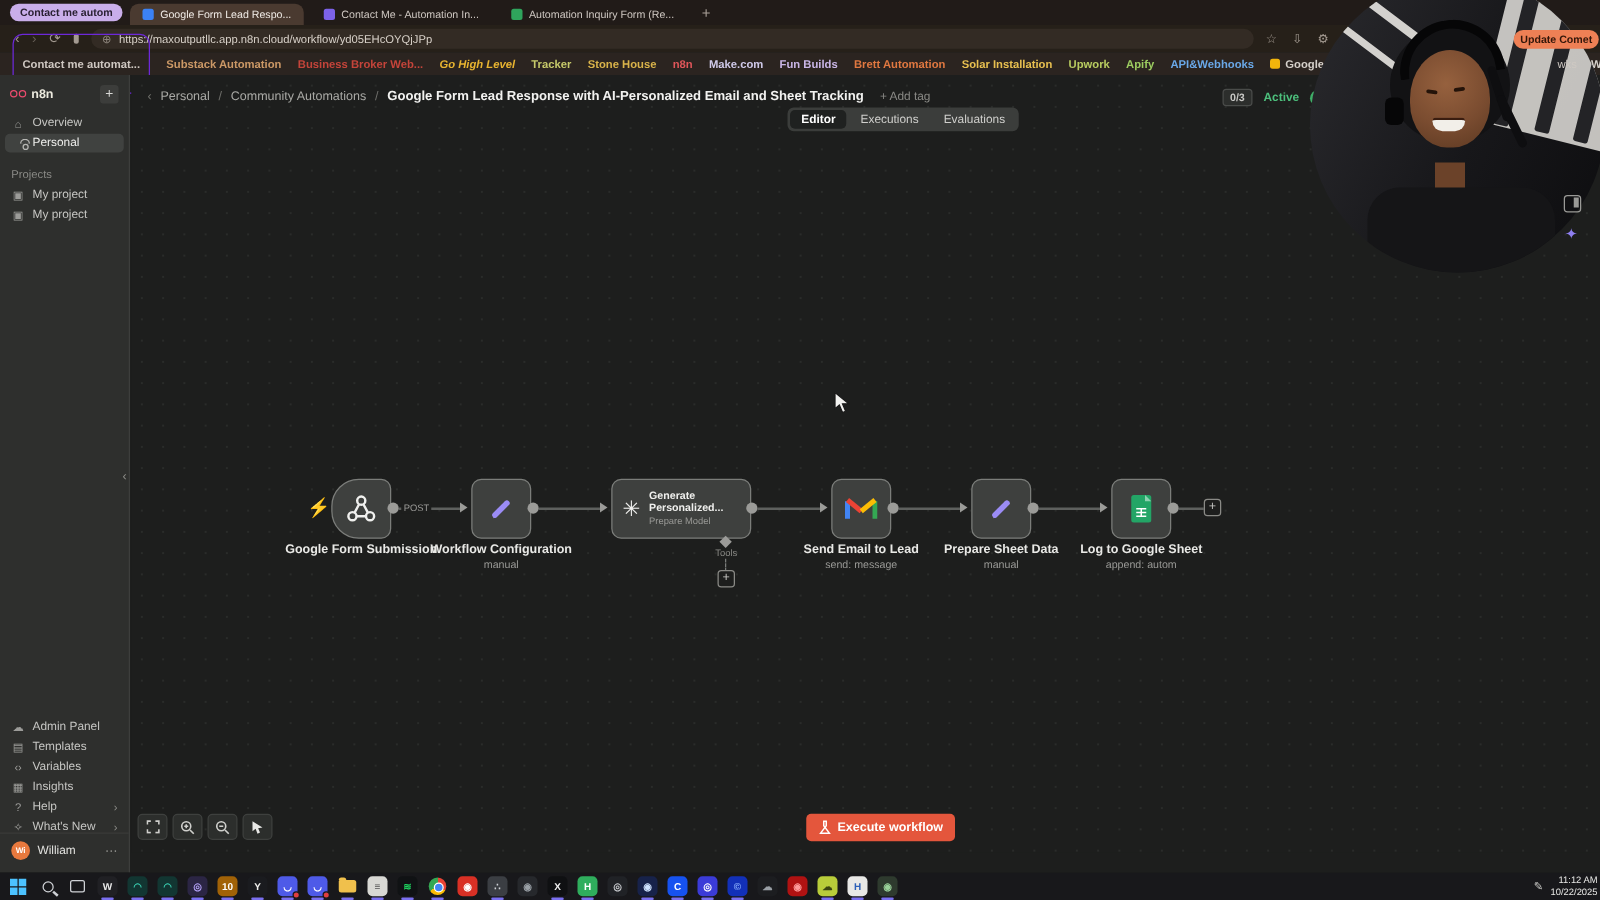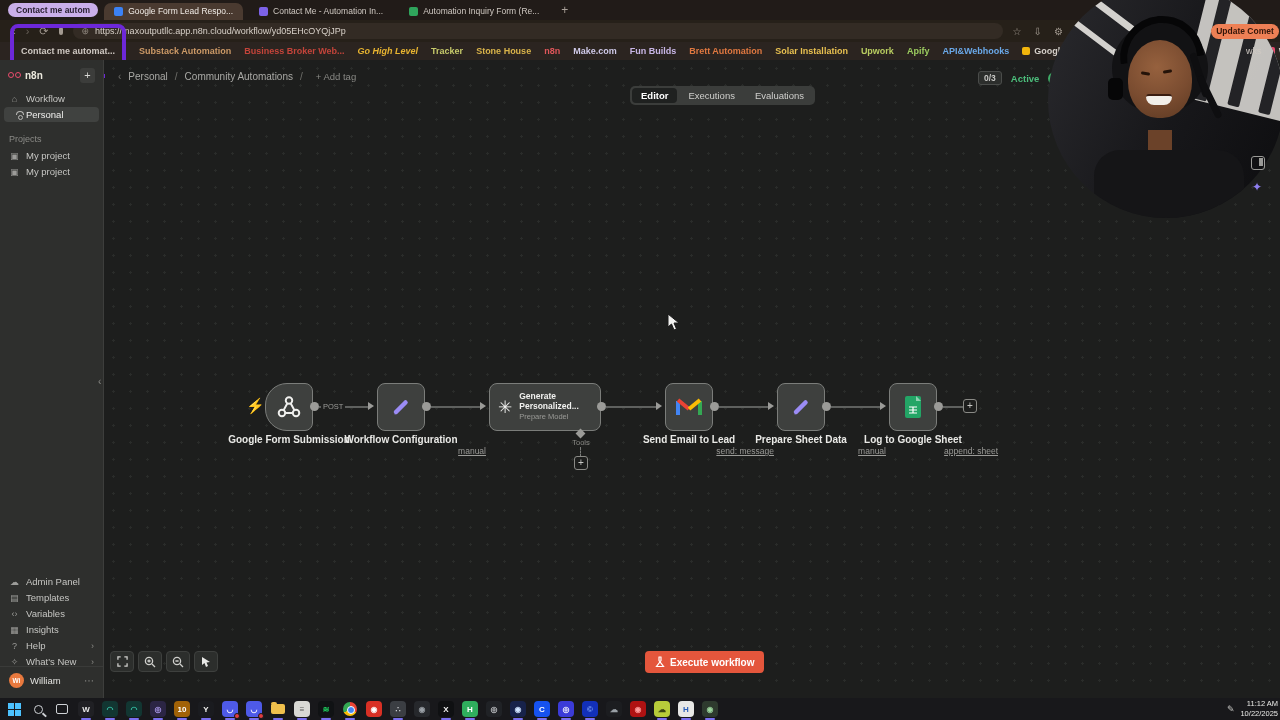--- a/index.html
+++ b/index.html
@@ -22,21 +22,21 @@
   .navic { font-size:11px; line-height:1; }
   .mic { width:4px; height:8px; border-radius:2px; background:#a39a91; position:relative; }
   .urlpill { width:930px; height:16px; background:#332b24; border-radius:9px; display:flex;
              align-items:center; gap:6px; padding:0 9px; }
   .urlpill .globe { font-size:9px; color:#8d857c; }
   .urltext { font-size:9px; color:#d8d1c9; white-space:nowrap; overflow:hidden; }
   .addr-right { display:flex; gap:12px; font-size:10px; color:#a39a91; }
   .bookmarks { position:absolute; left:0; top:42px; width:1280px; height:18px; background:#2b2420;
                display:flex; align-items:center; gap:13px; padding-left:10px; }
   .bm { display:flex; align-items:center; gap:4px; font-size:9px; font-weight:bold; white-space:nowrap; }
-  .bm.pill .bm-t { border:4px solid #6d28d9; border-radius:8px; padding:18px 7px; }
+  .bm.pill .bm-t { border:1px solid #6d28d9; border-radius:8px; padding:18px 7px; }
   .bm-ic { width:8px; height:8px; border-radius:2px; display:inline-block; }
   .bm-sep { width:1px; height:12px; background:#55493f; }
   .updatebtn { position:absolute; left:1211px; top:24px; width:68px; height:15px; background:#ee8055;
                border-radius:8px; color:#33160a; font-size:8.5px; font-weight:bold; text-align:center;
                line-height:15px; z-index:60; }
   .bm-frag { position:absolute; left:1246px; top:46px; font-size:9px; font-weight:normal; color:#cfc9c3; z-index:60; }
 
   
   .sidebar { position:absolute; left:0; top:60px; width:104px; height:638px; background:#2e2f2d;
              border-right:1px solid #3d3e3c; color:#c6c6c3; }
@@ -87,21 +87,21 @@
               border-radius:5px; padding:2px; gap:2px; }
   .vtab { font-size:9.5px; color:#cfcfcc; padding:2px 9px; border-radius:4px; }
   .vtab.active { background:#1f2120; color:#ffffff; font-weight:bold; }
 
   
   .node { position:absolute; width:48px; height:48px; background:#3e403e; border:1px solid #7b7d7a;
           border-radius:8px; display:flex; align-items:center; justify-content:center; }
   .node.trigger { border-radius:22px 8px 8px 22px; }
   .node-label { position:absolute; width:170px; text-align:center; font-size:10px; font-weight:bold;
                 color:#e9e9e6; }
-  .node-sub { position:absolute; width:170px; text-align:right; font-size:8.5px; color:#9a9a97;text-decoration:underline; }
+  .node-sub { position:absolute; width:170px; text-align:center; font-size:8.5px; color:#9a9a97; }
   .outdot { position:absolute; width:9px; height:9px; border-radius:50%; background:#9b9b98; top:402px; }
   .inarr { position:absolute; width:0; height:0; border-left:6px solid #9b9b98;
            border-top:4px solid transparent; border-bottom:4px solid transparent; top:402px; }
   .wire { position:absolute; height:2px; background:#5e605e; top:406px; }
   .conn-label { position:absolute; top:402px; font-size:7.5px; color:#9b9b98; background:#1d1e1d;
                 padding:0 2px; z-index:2; }
   .widenode { position:absolute; left:489px; top:383px; width:112px; height:48px; background:#3e403e;
               border:1px solid #7b7d7a; border-radius:8px; display:flex; align-items:center;
               gap:7px; padding:0 8px; }
   .wn-text { display:flex; flex-direction:column; line-height:1.15; }
@@ -295,21 +295,21 @@
     <div class="sb-logo">
       <span class="logo-mark">
         <span class="logo-dot"></span>
           <span class="logo-dot"></span>
       </span>
       <span class="logo-text">n8n</span>
       <span class="sb-add">+</span>
     </div>
     <div class="sb-item">
       <span class="gl">⌂</span>
-      <span>Workflow</span>
+      <span>Overview</span>
     </div>
     <div class="sb-item active">
       <span class="gl"><span class="pic"></span></span>
       <span>Personal</span>
     </div>
     <div class="sb-sec">Projects</div>
     <div class="sb-item">
       <span class="gl">▣</span>
       <span>My project</span>
     </div>
@@ -354,20 +354,21 @@
 
   <div class="canvas"></div>
   <span class="collapse">‹</span>
 
   <div class="crumbs">
     <span class="backic">‹</span>
     <span>Personal</span>
     <span class="sep">/</span>
     <span>Community Automations</span>
     <span class="sep">/</span>
+    <span class="title">Google Form Lead Response with AI-Personalized Email and Sheet Tracking</span>
     <span class="addtag">+ Add tag</span>
   </div>
 
   <div class="wf-right">
     <span class="counter">0/3</span>
     <span class="activelbl">Active</span>
     <span class="toggle"></span>
   </div>
 
   <div class="viewtabs">
@@ -454,21 +455,21 @@
       <path d="M13 1 L18 6 L13 6 Z" fill="#8ed1b1"></path>
       <g stroke="#ffffff" stroke-width="1.2">
         <path d="M6 12 H14 M6 15 H14 M6 18 H14 M10 12 V18"></path>
       </g>
     </svg>
   </div>
   <span class="outdot" style="left:934px"></span>
   <div class="wire" style="left:943px; width:20px"></div>
   <div class="plusbox" style="left:963px; top:399px">+</div>
   <div class="node-label" style="left:828px; top:434px">Log to Google Sheet</div>
-  <div class="node-sub" style="left:828px; top:446px">append: sheet</div>
+  <div class="node-sub" style="left:828px; top:446px">append: autom</div>
 
   <svg class="cursor" width="13" height="18" viewBox="0 0 13 18">
     <path d="M1 1 L1 14 L4.5 11 L7 17 L9.5 16 L7 10 L12 10 Z" fill="#f2f2f0" stroke="#1a1a1a" stroke-width="1"></path>
   </svg>
 
   <div class="ctrls">
     <div class="cbtn">
       <svg width="11" height="11" viewBox="0 0 12 12">
           <path d="M1 4 V1 H4 M8 1 H11 V4 M11 8 V11 H8 M4 11 H1 V8" fill="none" stroke="#cfcfcc" stroke-width="1.4"></path>
         </svg>

